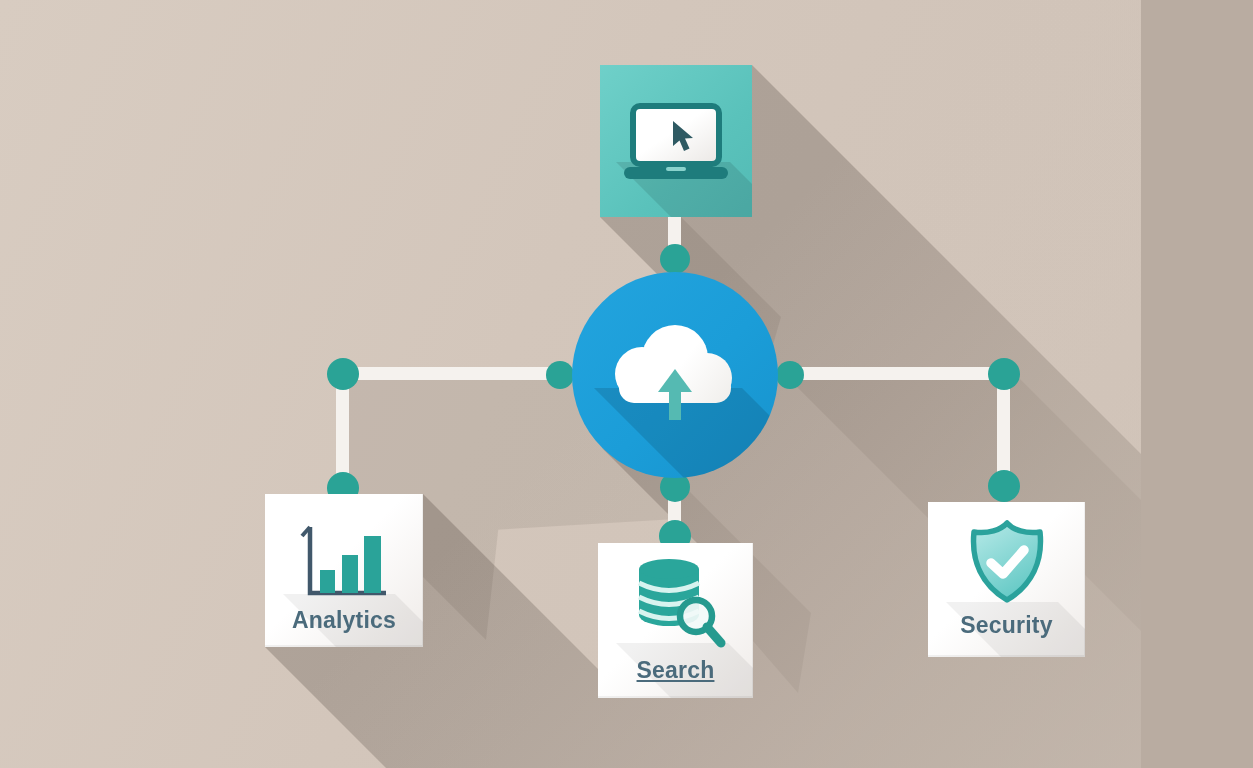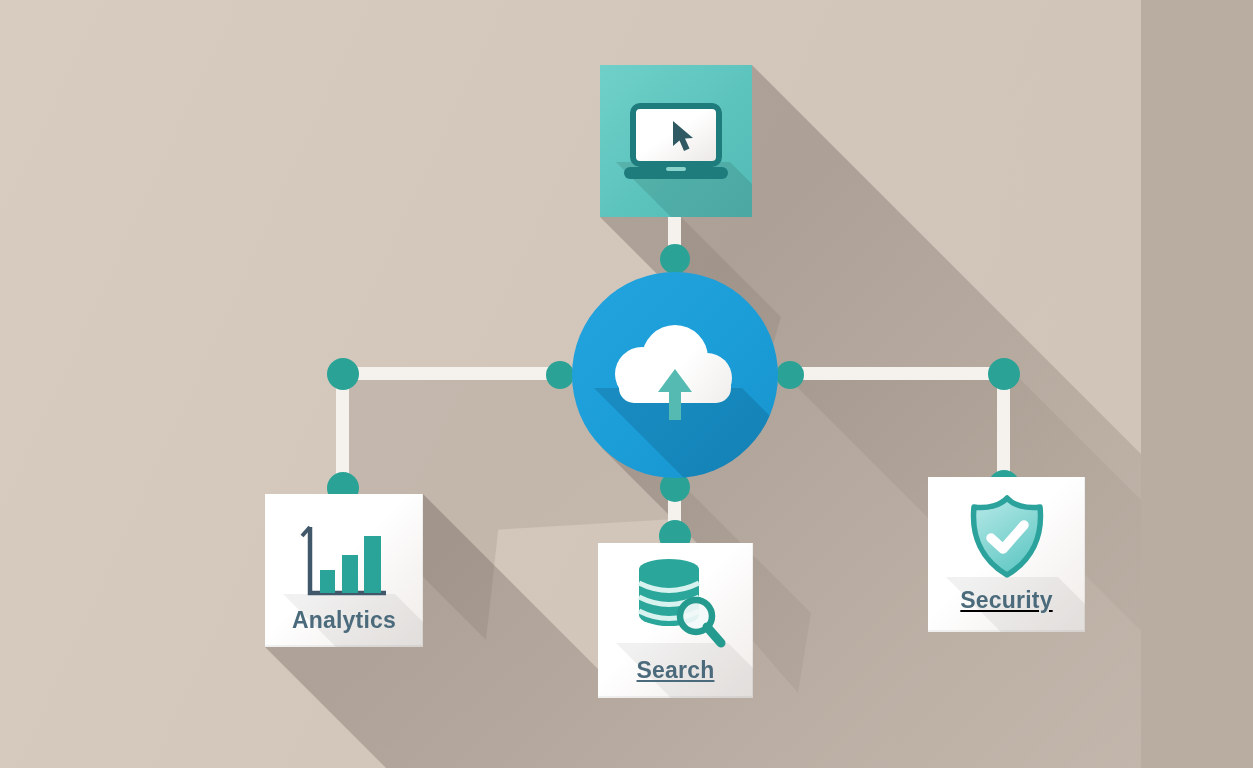--- a/index.html
+++ b/index.html
@@ -49,21 +49,21 @@
   .device .inner-sh{position:absolute;left:16px;top:97px;width:114px;height:260px;
     background:rgba(0,0,0,.10);transform:skewX(45deg);transform-origin:0 0;}
   
   .card{background:linear-gradient(135deg,#ffffff 45%,#efebe8 100%);overflow:hidden;
     display:flex;flex-direction:column;align-items:center;
     box-shadow:inset -1px -2px 0 rgba(0,0,0,.05);}
   .card .inner-sh{position:absolute;left:18px;top:100px;width:112px;height:240px;
     background:rgba(0,0,0,.055);transform:skewX(45deg);transform-origin:0 0;}
   .card-analytics{left:265px;top:494px;width:158px;height:153px;}
   .card-search   {left:598px;top:543px;width:155px;height:155px;}
-  .card-security {left:928px;top:477px;width:157px;height:155px;text-decoration:underline;}
+  .card-security {left:928px;top:502px;width:157px;height:155px;}
   .card .label{position:relative;color:#4b6b7c;font-size:23px;font-weight:600;letter-spacing:.2px;}
   .card svg{position:relative;}
   .card-analytics svg{margin-top:27px;}
   .card-analytics .label{margin-top:4px;}
   .card-search svg{margin-top:10px;}
   .card-search .label{margin-top:2px;text-decoration:underline;}
   .card-security svg{margin-top:11px;}
   .card-security .label{margin-top:3px;}
   .device svg,.hub svg{position:absolute;left:0;top:0;}
 </style>

